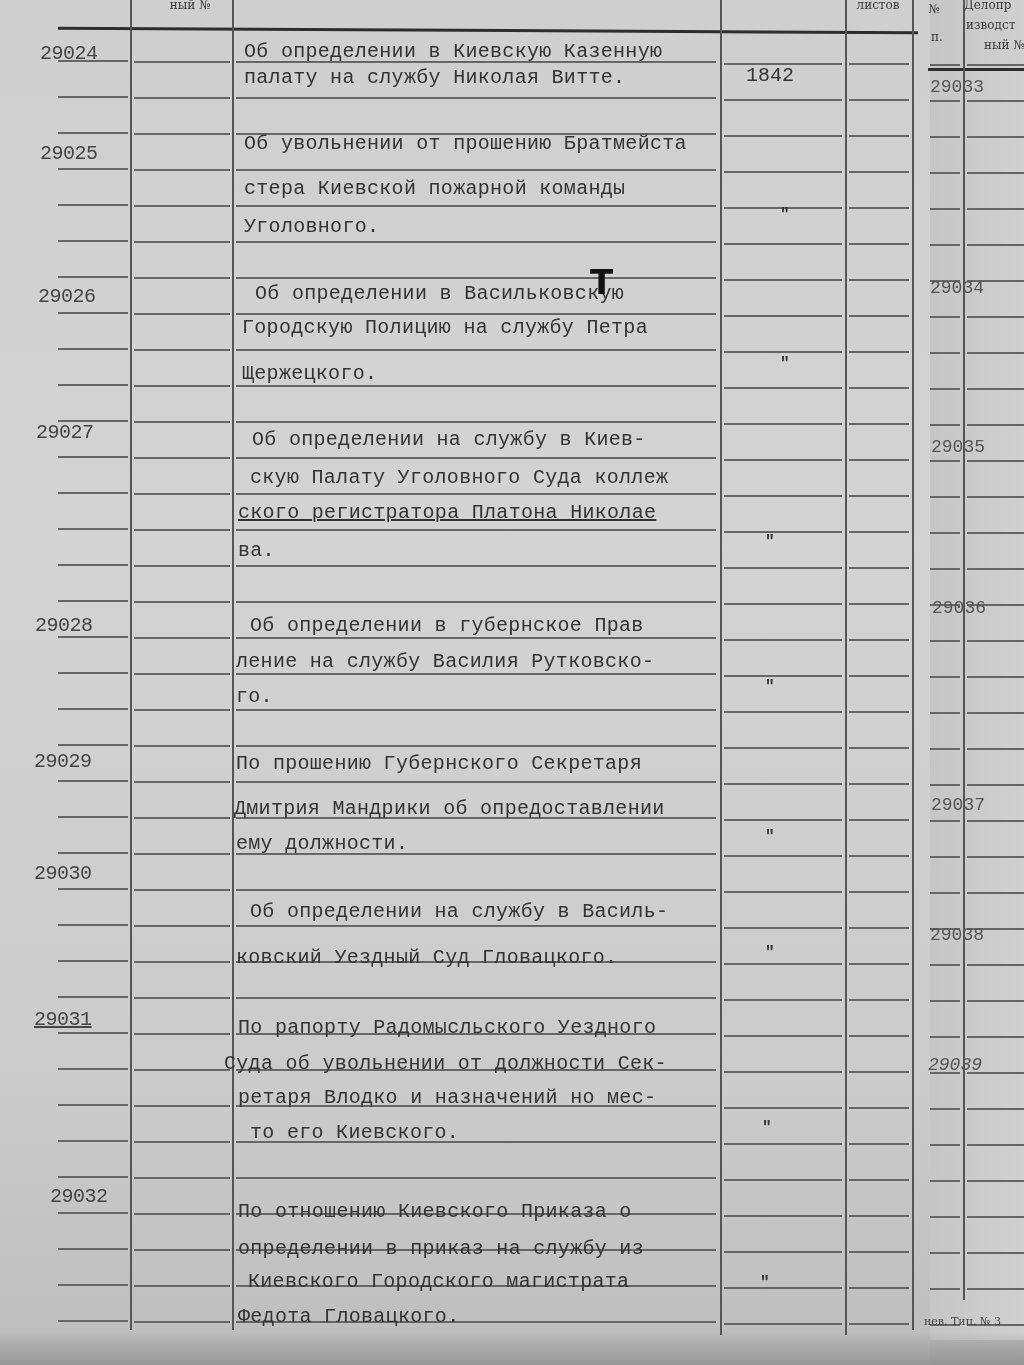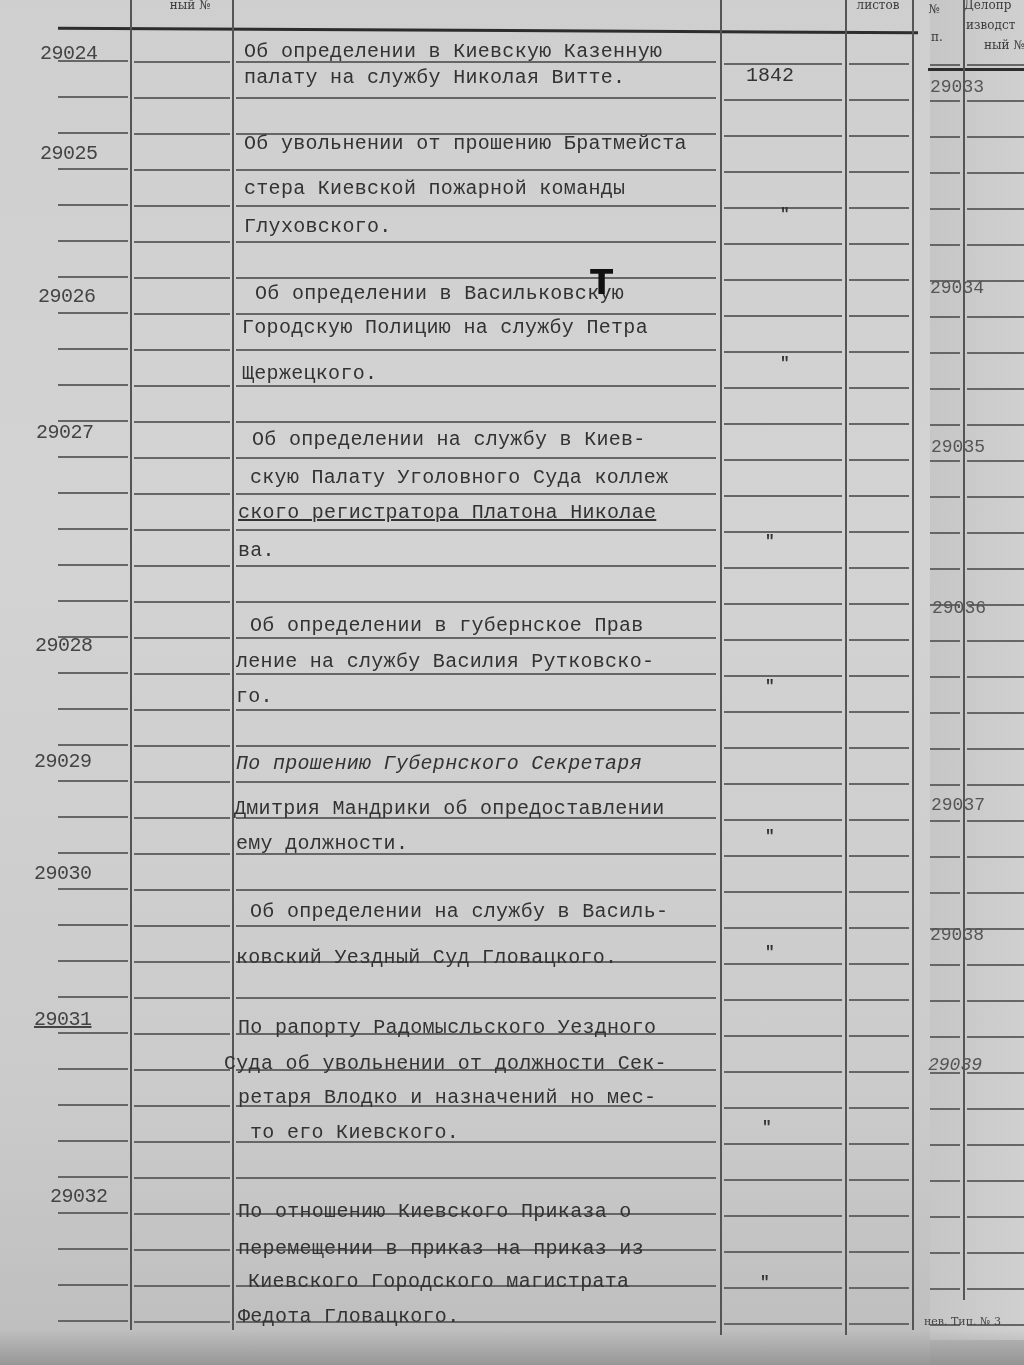--- a/index.html
+++ b/index.html
@@ -318,69 +318,69 @@
     <div class="hline" style="left: 724px; top: 1323px; width: 118px;"></div>
     <div class="hline" style="left: 849px; top: 1323px; width: 60px;"></div>
     <div class="hline" style="left: 930px; top: 1324px; width: 30px;"></div>
     <div class="hline" style="left: 967px; top: 1324px; width: 57px;"></div>
   </div>
 
 <div class="num" style="left:40px; top:42px;">29024</div>
 <div class="num" style="left:40px; top:142px;">29025</div>
 <div class="num" style="left:38px; top:285px;">29026</div>
 <div class="num" style="left:36px; top:421px;">29027</div>
-<div class="num" style="left:35px; top:634px;">29028</div>
+<div class="num" style="left:35px; top:614px;">29028</div>
 <div class="num" style="left:34px; top:750px;">29029</div>
 <div class="num" style="left:34px; top:862px;">29030</div>
 <div class="num" style="left:34px; top:1008px;text-decoration:underline;">29031</div>
 <div class="num" style="left:50px; top:1185px;">29032</div>
 
 <div class="line-text" style="left:244px; top:40px;">Об определении в Киевскую Казенную</div>
 <div class="line-text" style="left:244px; top:66px;">палату на службу Николая Витте.</div>
 <div class="year" style="left:746px; top:64px;">1842</div>
 
 <div class="line-text" style="left:244px; top:132px;">Об увольнении от прошению Братмейста</div>
 <div class="line-text" style="left:244px; top:177px;">стера Киевской пожарной команды</div>
-<div class="line-text" style="left:244px; top:215px;">Глуховского.</div>
+<div class="line-text" style="left:244px; top:215px;">Уголовного.</div>
 <div class="ditto" style="left:780px; top:206px;">"</div>
 
 <div class="line-text" style="left:255px; top:282px;">Об определении в Васильковскую</div>
 <div class="line-text" style="left:242px; top:316px;">Городскую Полицию на службу Петра</div>
 <div class="line-text" style="left:242px; top:362px;">Щержецкого.</div>
 <div class="ditto" style="left:780px; top:355px;">"</div>
 <div class="mark" style="left:590px; top:262px;">T</div>
 
 <div class="line-text" style="left:252px; top:428px;">Об определении на службу в Киев-</div>
 <div class="line-text" style="left:250px; top:466px;">скую Палату Уголовного Суда коллеж</div>
 <div class="line-text" style="left:238px; top:501px;text-decoration:underline;">ского регистратора Платона Николае</div>
 <div class="line-text" style="left:238px; top:539px;">ва.</div>
 <div class="ditto" style="left:765px; top:533px;">"</div>
 
 <div class="line-text" style="left:250px; top:614px;">Об определении в губернское Прав</div>
 <div class="line-text" style="left:236px; top:650px;">ление на службу Василия Рутковско-</div>
 <div class="line-text" style="left:236px; top:685px;">го.</div>
 <div class="ditto" style="left:765px; top:678px;">"</div>
 
-<div class="line-text" style="left:236px; top:752px;font-style:italic;">По прошению Губернского Секретаря</div>
+<div class="line-text" style="left:236px; top:752px;">По прошению Губернского Секретаря</div>
 <div class="line-text" style="left:234px; top:797px;">Дмитрия Мандрики об опредоставлении</div>
 <div class="line-text" style="left:236px; top:832px;">ему должности.</div>
 <div class="ditto" style="left:765px; top:828px;">"</div>
 
 <div class="line-text" style="left:250px; top:900px;">Об определении на службу в Василь-</div>
 <div class="line-text" style="left:236px; top:946px;">ковский Уездный Суд Гловацкого.</div>
 <div class="ditto" style="left:765px; top:944px;">"</div>
 
 <div class="line-text" style="left:238px; top:1016px;">По рапорту Радомысльского Уездного</div>
 <div class="line-text" style="left:224px; top:1052px;">Суда об увольнении от должности Сек-</div>
 <div class="line-text" style="left:238px; top:1086px;">ретаря Влодко и назначений но мес-</div>
 <div class="line-text" style="left:250px; top:1121px;">то его Киевского.</div>
 <div class="ditto" style="left:762px; top:1119px;">"</div>
 
 <div class="line-text" style="left:238px; top:1200px;">По отношению Киевского Приказа о</div>
-<div class="line-text" style="left:238px; top:1237px;">перемещении в приказ на приказ из</div>
+<div class="line-text" style="left:238px; top:1237px;">определении в приказ на службу из</div>
 <div class="line-text" style="left:248px; top:1270px;">Киевского Городского магистрата</div>
 <div class="line-text" style="left:238px; top:1305px;">Федота Гловацкого.</div>
 <div class="ditto" style="left:760px; top:1274px;">"</div>
 
 <div class="rnum" style="left:930px; top:77px;">29033</div>
 <div class="rnum" style="left:930px; top:278px;">29034</div>
 <div class="rnum" style="left:931px; top:437px;">29035</div>
 <div class="rnum" style="left:932px; top:598px;">29036</div>
 <div class="rnum" style="left:931px; top:795px;">29037</div>
 <div class="rnum" style="left:930px; top:925px;">29038</div>

